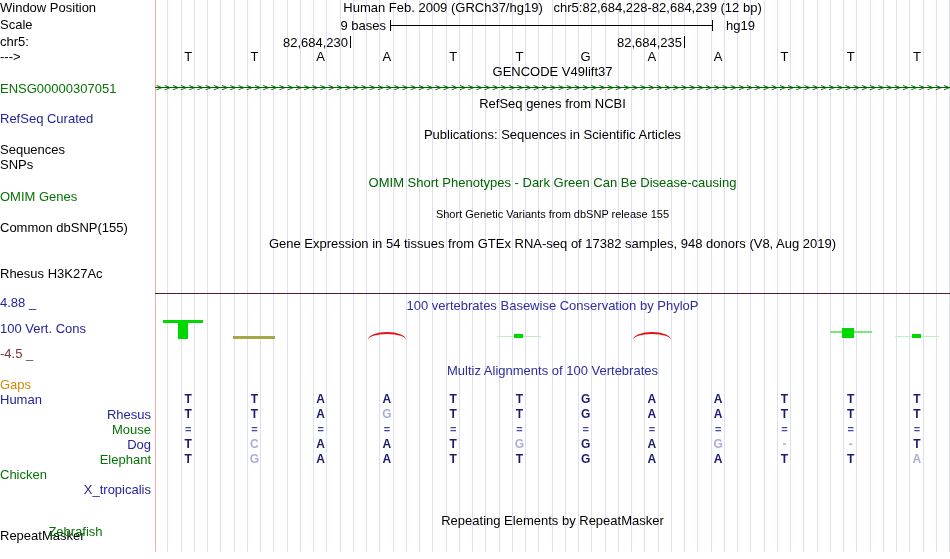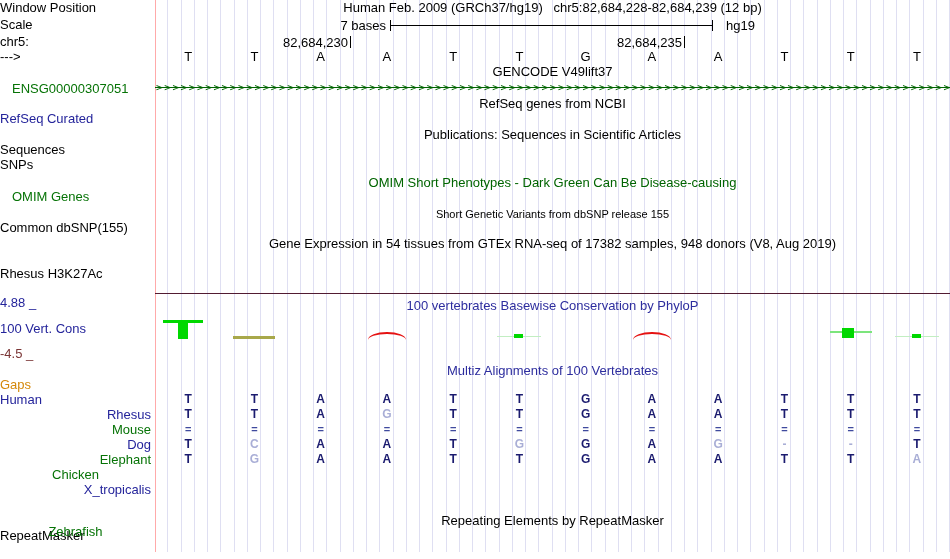--- a/index.html
+++ b/index.html
@@ -6,21 +6,21 @@
   #screen{position:relative;width:950px;height:559px;background:#fff;overflow:hidden;
           font-family:"Liberation Sans","DejaVu Sans",sans-serif;font-size:13px;color:#000;}
   
   #guidelines{position:absolute;left:155px;top:0;width:795px;height:552px;
     background:repeating-linear-gradient(90deg, transparent 0px, transparent 12.25px, #dfdff2 12.25px, #dfdff2 13.25px);}
   #left-border{position:absolute;left:155px;top:0;width:1px;height:552px;background:#ffaaaa;}
   
   .ll{position:absolute;left:0;width:151px;text-align:left;line-height:13px;white-space:nowrap;}
   
   .ct{position:absolute;left:155px;width:795px;text-align:center;line-height:13px;white-space:nowrap;}
-  .green{color:#067306;padding-left:12px;}
+  .green{color:#067306;}
   .navy{color:#24249b;}
   .blue-title{color:#2d2d9e;}
   .omim-green{color:#006400;}
   .orange{color:#d4880a;}
   .maroon{color:#7a3535;}
   .small{font-size:11px;}
   .pre{white-space:pre;}
   #scale-ruler{position:absolute;left:390px;top:25px;width:322px;height:0;border-top:1px solid #000;}
   .ruler-tick{position:absolute;top:20px;width:1px;height:11px;background:#000;}
   #five-bases{position:absolute;left:280px;width:106px;top:18px;text-align:right;}
@@ -41,21 +41,21 @@
 <div id="screen">
   <div id="guidelines"></div>
   <div id="left-border"></div>
 
   <div class="ll" style="top:1px">Window Position</div>
   <div class="ll" style="top:18px">Scale</div>
   <div class="ll" style="top:35px">chr5:</div>
   <div class="ll" style="top:50px">---&gt;</div>
 
   <div class="ct pre" style="top:1px">Human Feb. 2009 (GRCh37/hg19)   chr5:82,684,228-82,684,239 (12 bp)</div>
-  <div id="five-bases">7 bases</div>
+  <div id="five-bases">9 bases</div>
   <div id="scale-ruler"></div>
   <div class="ruler-tick" style="left:390px"></div>
   <div class="ruler-tick" style="left:712px"></div>
   <div id="hg19">hg19</div>
 
   <div class="pos-label" style="left:220px">82,684,230</div>
   <div class="pos-tick" style="left:350px"></div>
   <div class="pos-label" style="left:554px">82,684,235</div>
   <div class="pos-tick" style="left:684px"></div>
 
@@ -176,16 +176,16 @@
     <div class="seq-cell" style="left: 305.625px; top: 453px; color: rgb(27, 27, 111); font-size: 12px; position: absolute;">A</div>
     <div class="seq-cell" style="left: 371.875px; top: 453px; color: rgb(27, 27, 111); font-size: 12px; position: absolute;">A</div>
     <div class="seq-cell" style="left: 438.125px; top: 453px; color: rgb(27, 27, 111); font-size: 12px; position: absolute;">T</div>
     <div class="seq-cell" style="left: 504.375px; top: 453px; color: rgb(27, 27, 111); font-size: 12px; position: absolute;">T</div>
     <div class="seq-cell" style="left: 570.625px; top: 453px; color: rgb(27, 27, 111); font-size: 12px; position: absolute;">G</div>
     <div class="seq-cell" style="left: 636.875px; top: 453px; color: rgb(27, 27, 111); font-size: 12px; position: absolute;">A</div>
     <div class="seq-cell" style="left: 703.125px; top: 453px; color: rgb(27, 27, 111); font-size: 12px; position: absolute;">A</div>
     <div class="seq-cell" style="left: 769.375px; top: 453px; color: rgb(27, 27, 111); font-size: 12px; position: absolute;">T</div>
     <div class="seq-cell" style="left: 835.625px; top: 453px; color: rgb(27, 27, 111); font-size: 12px; position: absolute;">T</div>
     <div class="seq-cell" style="left: 901.875px; top: 453px; color: rgb(169, 174, 214); font-size: 12px; position: absolute;">A</div>
-    <div style="left: 0px; top: 468px; width: 151px; text-align: center; line-height: 13px; color: rgb(6, 115, 6); position: absolute;">Chicken</div>
+    <div style="left: 0px; top: 468px; width: 151px; text-align: left; line-height: 13px; color: rgb(6, 115, 6); position: absolute;">Chicken</div>
     <div style="left: 0px; top: 483px; width: 151px; text-align: right; line-height: 13px; color: rgb(36, 36, 155); position: absolute;">X_tropicalis</div>
     <div style="left: 0px; top: 525px; width: 151px; text-align: center; line-height: 13px; color: rgb(6, 115, 6); position: absolute;">Zebrafish</div>
   </div>
 
 </body></html>

